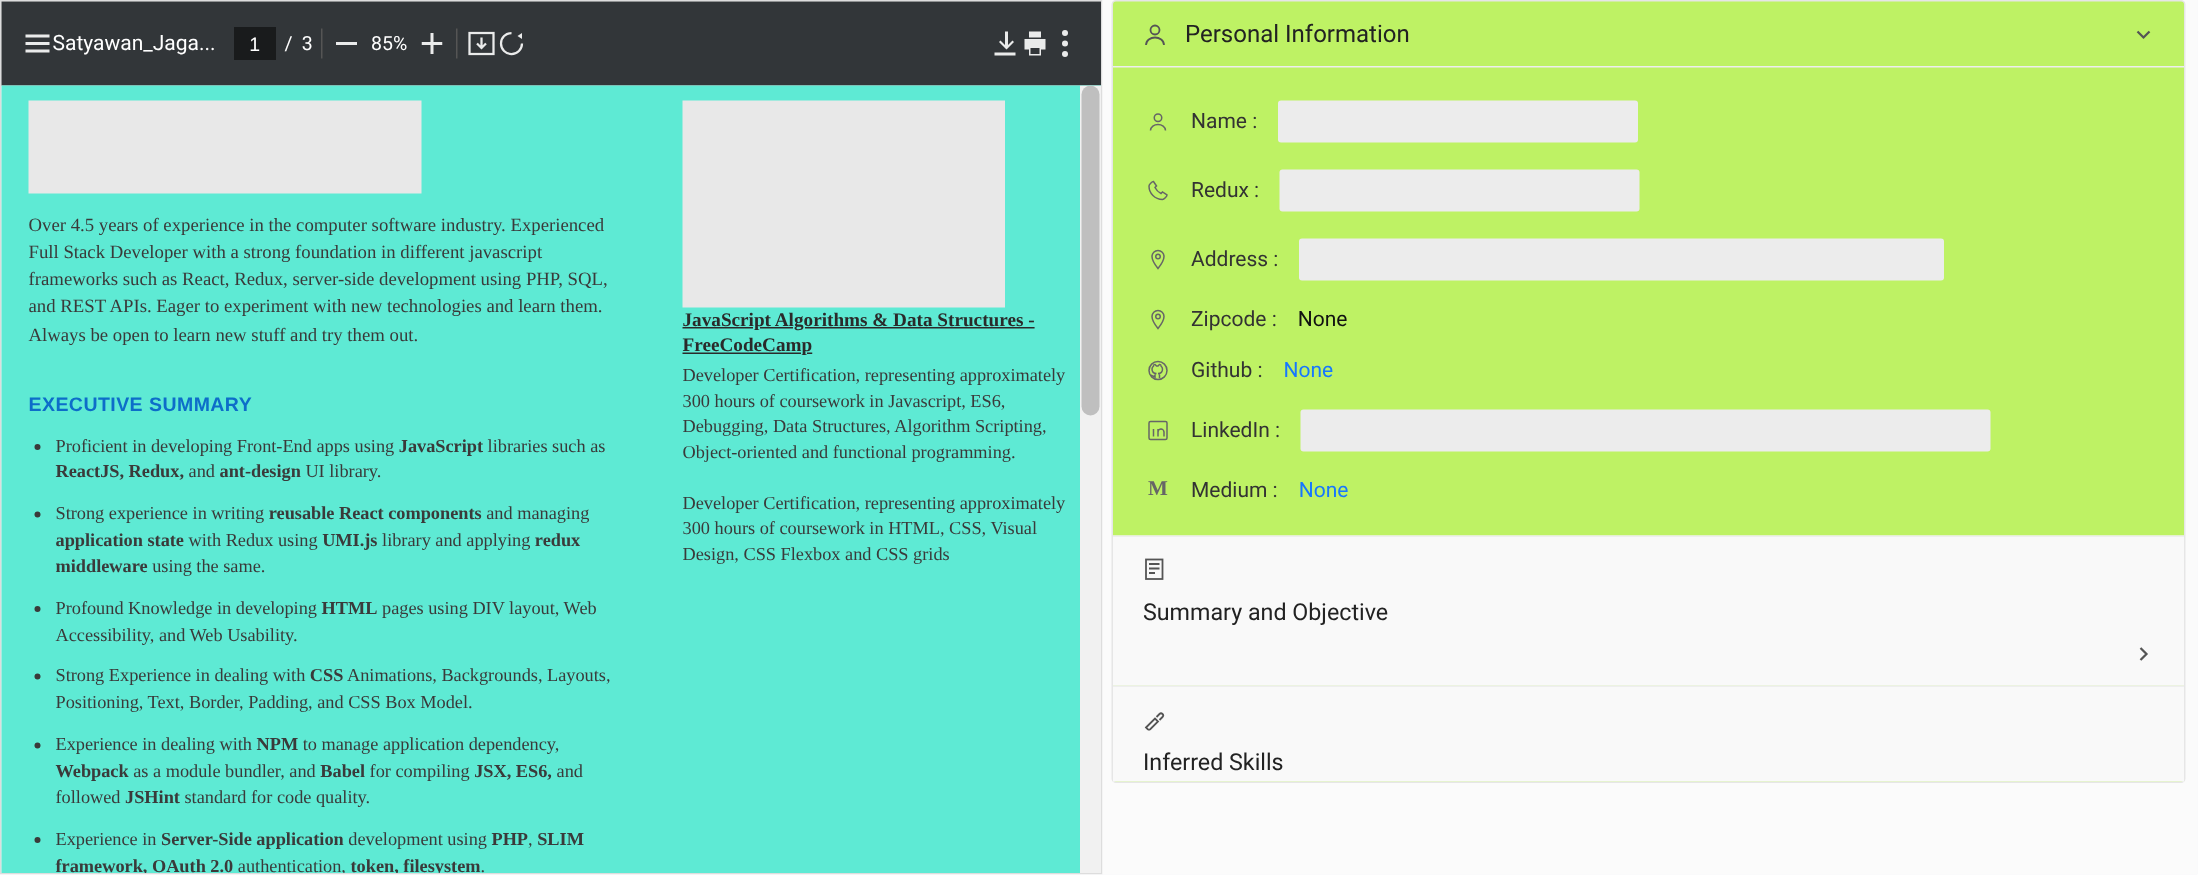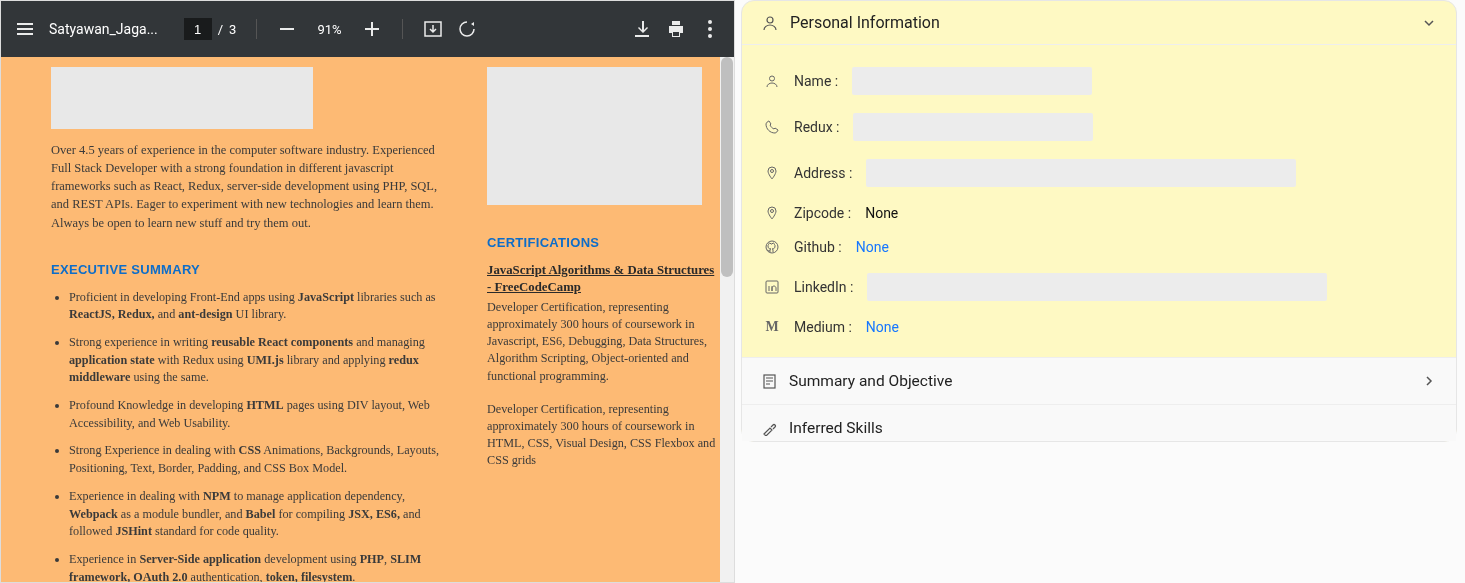--- a/index.html
+++ b/index.html
@@ -1,65 +1,65 @@
 <!DOCTYPE html>
 <html><head>
   <meta charset="utf-8">
   <style>
     * { margin: 0; padding: 0; box-sizing: border-box; }
     body { font-family: -apple-system, BlinkMacSystemFont, "Segoe UI", Roboto, sans-serif; background: #f5f5f7; overflow: hidden; }
     .app { display: flex; height: 583px; width: 1465px; }
     
     .pdf-panel { width: 735px; background: #fff; border: 1px solid #ddd; display: flex; flex-direction: column; }
-    .pdf-toolbar { background: #323639; height: 56px; display: flex; align-items: center; padding: 0 14px; color: #fff; gap: 14px; }
+    .pdf-toolbar { background: #323639; height: 56px; display: flex; align-items: center; padding: 0 14px; color: #fff; }
     .tb-icon { width: 20px; height: 20px; display: flex; align-items: center; justify-content: center; cursor: pointer; opacity: 0.9; }
     .tb-title { font-size: 14px; white-space: nowrap; overflow: hidden; text-overflow: ellipsis; max-width: 130px; }
     .tb-page { display: flex; align-items: center; gap: 6px; font-size: 13px; margin-left: 12px; }
     .tb-page-input { width: 28px; height: 22px; background: #191b1c; color: #fff; border: none; text-align: center; font-size: 13px; }
     .tb-sep { width: 1px; height: 20px; background: #555; margin: 0 6px; }
     .tb-zoom { font-size: 13px; margin: 0 6px; }
     .tb-spacer { flex: 1; }
     .hamburger-lines { display: flex; flex-direction: column; gap: 3px; }
     .hamburger-lines span { width: 16px; height: 2px; background: #fff; display: block; }
     .dots-vert { display: flex; flex-direction: column; gap: 3px; align-items: center; }
     .dots-vert span { width: 4px; height: 4px; border-radius: 50%; background: #fff; }
     
-    .pdf-body { flex: 1; position: relative; background: #fdba74; overflow: hidden; padding-left: 32px; }
+    .pdf-body { flex: 1; position: relative; background: #5eead4; overflow: hidden; }
     .pdf-scroll { position: absolute; right: 0; top: 0; width: 14px; height: 100%; background: #f1f1f1; }
     .pdf-thumb { position: absolute; right: 1px; top: 0; width: 12px; height: 220px; background: #bfbfbf; border-radius: 6px; }
     .pdf-page { padding: 10px 18px 0 18px; }
     .pdf-columns { display: flex; gap: 36px; }
     .col-left { width: 400px; }
     .col-right { flex: 1; }
     .redact-box { background: #e8e8e8; height: 62px; width: 262px; margin-bottom: 12px; }
     .redact-box-right { background: #e8e8e8; height: 138px; width: 215px; }
     .summary-text { font-family: Georgia, 'Times New Roman', serif; font-size: 12.5px; line-height: 1.45; color: #3a3a3a; }
     .section-hdr { font-family: -apple-system, sans-serif; color: #0d6dc9; font-weight: 600; font-size: 13px; letter-spacing: 0.3px; margin: 30px 0 12px; }
     .bullets { list-style: disc; padding-left: 18px; }
     .bullets li { font-family: Georgia, 'Times New Roman', serif; font-size: 12.2px; line-height: 1.45; color: #3a3a3a; margin-bottom: 10px; }
     .cert-title { font-family: Georgia, serif; font-weight: 700; font-size: 12.8px; color: #2a2a2a; line-height: 1.3; text-decoration: underline; }
     .cert-body { font-family: Georgia, serif; font-size: 12.2px; color: #3a3a3a; line-height: 1.4; margin-top: 4px; margin-bottom: 16px; }
     
     .right-panel { flex: 1; background: #fbfbfb; padding: 0 8px 0 6px; }
-    .accordion { border: 1px solid #e6e6e6; border-radius: 13px; background: #fef9c3; margin-bottom: 0; }
+    .accordion { border: 1px solid #e6e6e6; border-radius: 3px; background: #bef264; margin-bottom: 0; }
     .acc-header { display: flex; align-items: center; padding: 12px 20px; cursor: pointer; gap: 12px; border-bottom: 1px solid #eee; }
     .acc-title { font-size: 16px; color: #222; flex: 1; }
     .acc-icon { color: #555; }
     .chevron { margin-left: auto; color: #555; }
     .acc-body { padding: 22px 22px 18px 22px; }
     .form-row { display: flex; align-items: center; gap: 14px; margin-bottom: 18px; font-size: 14px; }
     .form-icon { width: 16px; color: #666; display: flex; justify-content: center; }
     .form-label { color: #333; }
     .form-input { height: 28px; border: none; background: #ececec; border-radius: 2px; padding: 0 8px; flex: 0 0 auto; width: 240px; }
     .form-input.wide { width: 430px; }
     .form-input.small { width: 155px; }
     .val-text { color: #111; }
     .val-link { color: #1677ff; }
     .medium-icon { font-weight: 700; font-family: Georgia, serif; }
-    .collapsed-row { display: flex; align-items: center; padding: 14px 20px; gap: 12px; border-top: 1px solid #eee; background: #f9f9f9; cursor: pointer; }
+    .collapsed-row { display: flex; align-items: flex-start; padding: 14px 20px; gap: 12px; border-top: 1px solid #eee; background: #f9f9f9; cursor: pointer; flex-direction: column; }
     .collapsed-row .acc-title { font-size: 15.5px; }
     svg { display: block; }
   </style>
 </head>
 <body>
 
 <div class="app">
 
   <div class="pdf-panel">
     <div class="pdf-toolbar">
@@ -75,21 +75,21 @@
         <input class="tb-page-input" value="1" style="">
         <span>/</span>
         <span>3</span>
       </div>
       <div class="tb-sep"></div>
       <div class="tb-icon">
         <svg width="14" height="14" viewBox="0 0 14 14">
             <rect y="6" width="14" height="2" fill="#fff"></rect>
           </svg>
       </div>
-      <span class="tb-zoom">91%</span>
+      <span class="tb-zoom">85%</span>
       <div class="tb-icon">
         <svg width="14" height="14" viewBox="0 0 14 14">
             <rect y="6" width="14" height="2" fill="#fff"></rect>
             <rect x="6" width="2" height="14" fill="#fff"></rect>
           </svg>
       </div>
       <div class="tb-sep"></div>
       <div class="tb-icon">
         <svg width="18" height="18" viewBox="0 0 18 18" fill="none" stroke="#fff" stroke-width="1.5">
             <rect x="1" y="2" width="16" height="14"></rect>
@@ -133,21 +133,20 @@
                 <li>Proficient in developing Front-End apps using <b>JavaScript</b> libraries such as <b>ReactJS, Redux,</b> and <b>ant-design</b> UI library.</li>
                 <li>Strong experience in writing <b>reusable React components</b> and managing <b>application state</b> with Redux using <b>UMI.js</b> library and applying <b>redux middleware</b> using the same.</li>
                 <li>Profound Knowledge in developing <b>HTML</b> pages using DIV layout, Web Accessibility, and Web Usability.</li>
                 <li>Strong Experience in dealing with <b>CSS</b> Animations, Backgrounds, Layouts, Positioning, Text, Border, Padding, and CSS Box Model.</li>
                 <li>Experience in dealing with  <b>NPM</b> to manage application dependency, <b>Webpack</b> as a module bundler, and <b>Babel</b> for compiling  <b>JSX, ES6,</b> and followed  <b>JSHint</b> standard for code quality.</li>
                 <li>Experience in <b>Server-Side application</b> development using <b>PHP</b>,  <b>SLIM framework, OAuth 2.0</b> authentication, <b>token, filesystem</b>.</li>
               </ul>
           </div>
           <div class="col-right">
             <div class="redact-box-right"></div>
-            <div class="section-hdr">CERTIFICATIONS</div>
             <div id="certs-list">
                 <div class="cert-title">JavaScript Algorithms &amp; Data Structures  -  FreeCodeCamp</div>
                 <div class="cert-body">Developer Certification, representing approximately 300 hours of coursework in Javascript, ES6, Debugging, Data Structures, Algorithm Scripting, Object-oriented and functional programming.</div>
                 <div class="cert-body">Developer Certification, representing approximately 300 hours of coursework in HTML, CSS, Visual Design, CSS Flexbox and CSS grids</div>
               </div>
           </div>
         </div>
       </div>
       <div class="pdf-scroll">
         <div class="pdf-thumb"></div>

